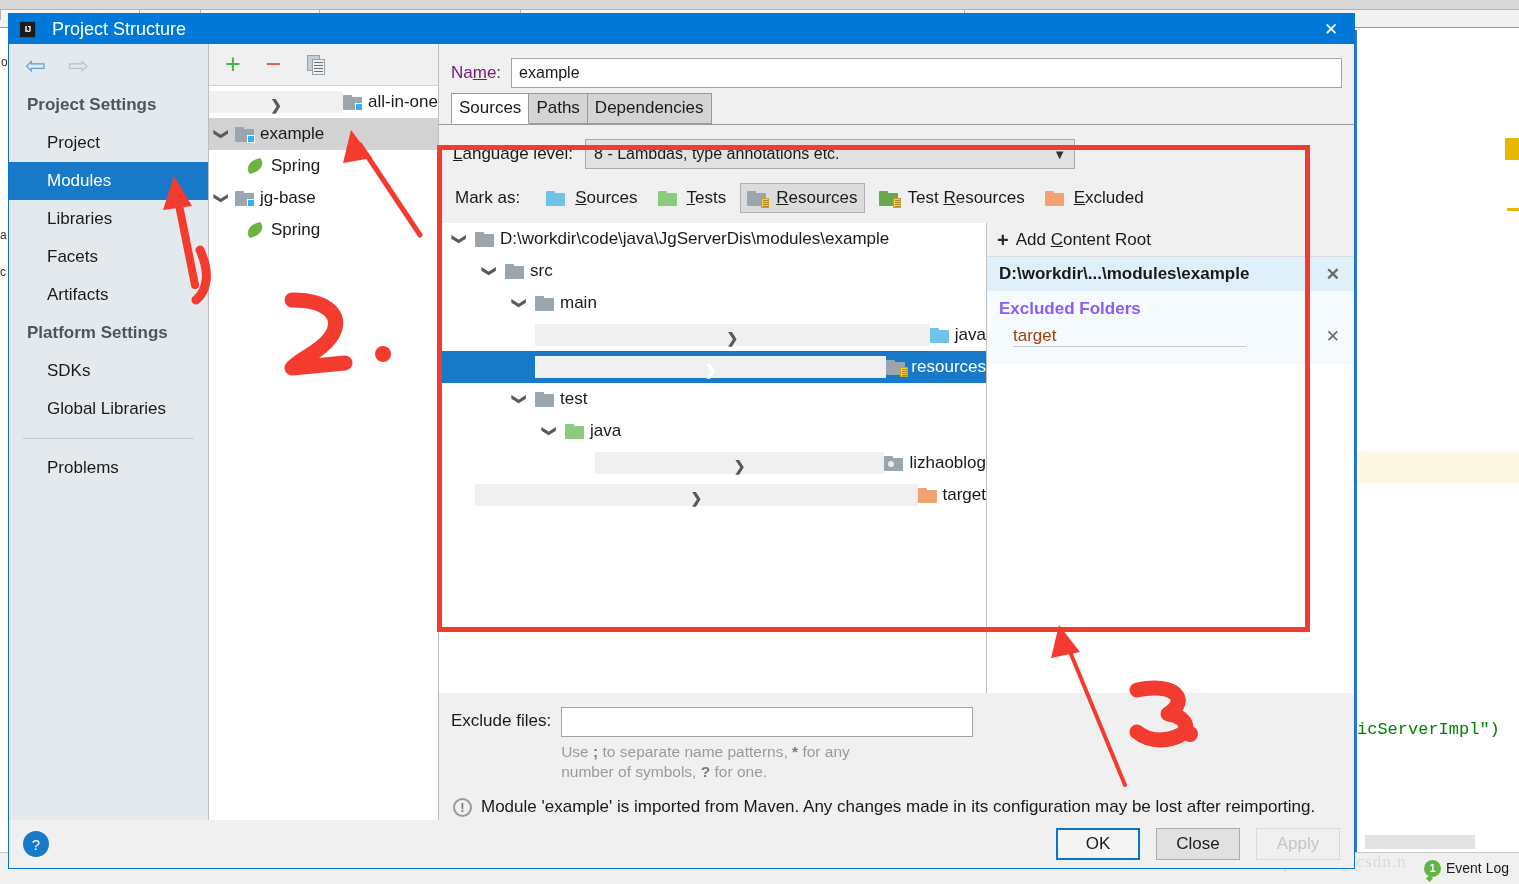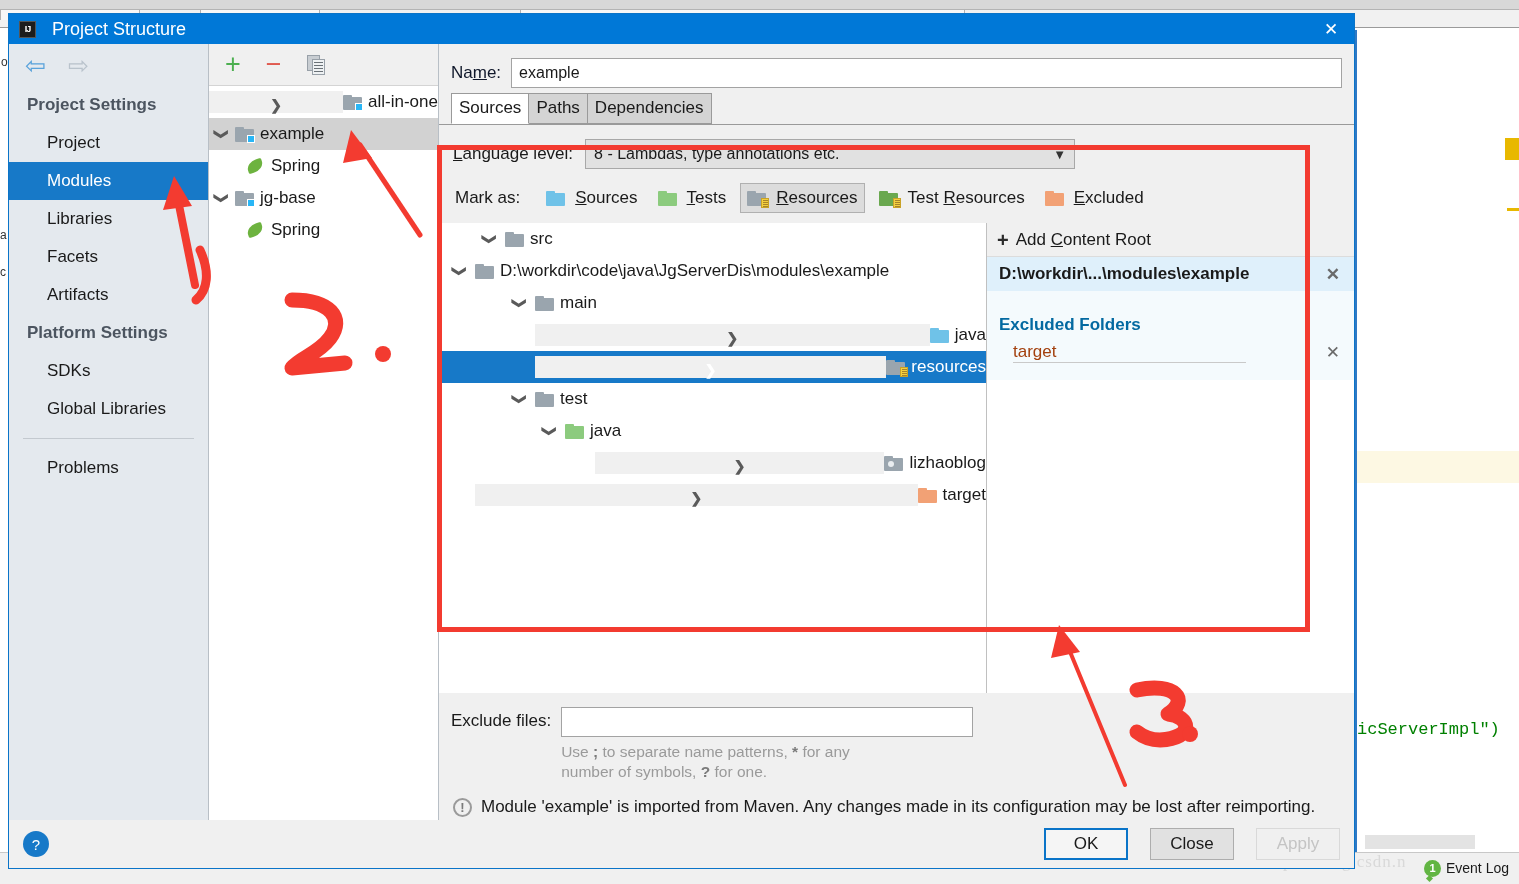--- a/index.html
+++ b/index.html
@@ -96,21 +96,21 @@
   .badge-res { position:absolute; right:-3px; bottom:-2px; width:8px; height:10px; background:#f4d03f;
                border:1px solid #c9a227; }
   .badge-res::after { content:""; position:absolute; left:1px; top:1px; width:5px; height:1px; background:#a8842a;
                       box-shadow:0 2px 0 #a8842a, 0 4px 0 #a8842a, 0 6px 0 #a8842a; }
   .leaf-spring { width:20px; height:16px; margin-right:6px; flex:0 0 20px; display:flex; align-items:center; justify-content:center; }
   .spring-leaf { width:16px; height:12px; background:#6db33f; border-radius:70% 10% 70% 10%; transform: rotate(-18deg); }
 
   
   .right { flex: 1; background: #f0f0f0; display: flex; flex-direction: column; min-width: 0; padding: 6px 0 0 0;}
   .name-row { display: flex; align-items: center; padding: 8px 12px 6px 12px; gap: 10px; }
-  .name-label { font-size: 17px; color: #0f172a; }
+  .name-label { font-size: 17px; color: #701a75; }
   .name-label u { text-decoration: underline; }
   .name-input { flex: 1; height: 30px; background: #ffffff; border: 1px solid #a3a3a3; font-size: 16px;
                 padding: 0 7px; color: #1a1a1a; font-family:"Liberation Sans", sans-serif; }
   .tabstrip { display: flex; padding-left: 12px; align-items: flex-end; height:30px; }
   .tab-btn { font-size: 17px; color: #1a1a1a; padding: 4px 7px 5px 7px; border: 1px solid #9a9a9a;
              background: #d4d4d4; margin-right: -1px; }
   .tab-btn.active { background: #ffffff; border-bottom-color: #ffffff; position: relative; z-index: 2; }
 
   .panel { flex: 1; margin: 0 0 0 0; background: #f0f0f0; display: flex; flex-direction: column; min-height: 0;
            border-top:1px solid #9a9a9a; }
@@ -137,42 +137,42 @@
   .pkg-ico .tab  { position:absolute; left:0; top:0; width:9px; height:4px; background:#9aa5ae; border-radius:1px 1px 0 0; }
   .pkg-ico .dot  { position:absolute; left:4px; top:5px; width:6px; height:6px; border-radius:50%; background:#e9edf0; }
 
   .roots-pane { width: 368px; flex: 0 0 368px; background: #ffffff; border-left: 1px solid #c0c0c0; }
   .add-root { height: 34px; background: #f0f0f0; display: flex; align-items: center; gap: 7px; padding-left: 10px;
               font-size: 17px; color: #1a1a1a; border-bottom:1px solid #dcdcdc; }
   .add-root .plus { color: #2b2b2b; font-size: 20px; font-weight: bold; line-height: 1; }
   .root-row { height: 34px; background: #dff0fb; display: flex; align-items: center; padding: 0 0 0 12px;
               font-size: 17px; font-weight: bold; color: #1a1a1a; }
   .root-x { margin-left: auto; padding: 0 14px; color: #6a6a6a; font-size: 17px; }
-  .excl-title { font-size: 17px; font-weight: bold; color: #0369a1; padding: 24px 0 3px 12px; background:#f4fafd;}
+  .excl-title { font-size: 17px; font-weight: bold; color: #8b5cf6; padding: 8px 0 3px 12px; background:#f4fafd;}
   .excl-row { display: flex; align-items: center; padding-left: 26px; background:#f4fafd; height:28px; }
   .excl-name { font-size: 17px; color: #a3400e; border-bottom: 1px solid #c9c9c9; padding-right: 190px; }
   .roots-fill { background:#f4fafd; height:14px; }
 
   .exclude-files { display: flex; padding: 14px 0 0 12px; gap: 10px; background:#f0f0f0; }
   .ef-label { font-size: 17px; color: #1a1a1a; padding-top: 4px; }
   .ef-col { display:flex; flex-direction:column; }
   .ef-input { width: 412px; height: 30px; background: #ffffff; border: 1px solid #a3a3a3; }
   .ef-hint { font-size: 15.5px; color: #9a9a9a; line-height: 1.35; padding-top: 5px; max-width: 400px; }
   .ef-hint b { color: #7a7a7a; }
 
   .notice { display: flex; gap: 9px; padding: 12px 20px 0 14px; }
   .notice-ico { width: 19px; height: 19px; border-radius: 50%; border: 2px solid #9a9a9a; color: #7a7a7a;
                 font-size: 13px; font-weight: bold; display: flex; align-items: center; justify-content: center;
                 flex: 0 0 19px; margin-top: 3px; }
   .notice-text { font-size: 17px; color: #1a1a1a; line-height: 1.45; }
 
   .dialog-footer { height: 48px; display: flex; align-items: center; padding: 0 14px; background:#f0f0f0; flex:0 0 48px; }
   .help-btn { width: 26px; height: 26px; border-radius: 50%; background: #1779c8; color: #ffffff;
               display: flex; align-items: center; justify-content: center; font-size: 15px; }
-  .footer-buttons { margin-left: auto; display: flex; gap: 22px; align-items: center; }
+  .footer-buttons { margin-left: auto; display: flex; gap: 16px; align-items: center; }
   .btn { min-width: 84px; height: 32px; display: flex; align-items: center; justify-content: center;
          font-size: 17px; background: #e1e1e1; border: 1px solid #adadad; color: #1a1a1a; }
   .btn.default { border: 2px solid #0a74c8; background: #f5f5f5; }
   .btn.disabled { color: #c4c4c4; background: #f0f0f0; border-color: #d9d9d9; }
   .annot-svg { position: absolute; left: 0; top: 0; width: 1519px; height: 884px; pointer-events: none; }
   .redbox { position: absolute; border: 5px solid #f33b30; pointer-events: none; }
 </style>
 </head>
 <body>
 
@@ -355,36 +355,36 @@
                   <span class="body"></span>
                 </span>
               <span><u>E</u>xcluded</span>
             </span>
           </div>
 
           <div class="split">
 
             <div class="tree-pane">
 
+              <div class="tree-row" style="padding-left:6px;">
+                <span class="tree-chev down"></span>
+                <span class="folder grey">
+                    <span class="tab"></span>
+                    <span class="body"></span>
+                  </span>
+                <span>D:\workdir\code\java\JgServerDis\modules\example</span>
+              </div>
+
               <div class="tree-row" style="padding-left:36px;">
                 <span class="tree-chev down"></span>
                 <span class="folder grey">
                     <span class="tab"></span>
                     <span class="body"></span>
                   </span>
                 <span>src</span>
-              </div>
-
-              <div class="tree-row" style="padding-left:6px;">
-                <span class="tree-chev down"></span>
-                <span class="folder grey">
-                    <span class="tab"></span>
-                    <span class="body"></span>
-                  </span>
-                <span>D:\workdir\code\java\JgServerDis\modules\example</span>
               </div>
 
               <div class="tree-row" style="padding-left:66px;">
                 <span class="tree-chev down"></span>
                 <span class="folder grey">
                     <span class="tab"></span>
                     <span class="body"></span>
                   </span>
                 <span>main</span>
               </div>

